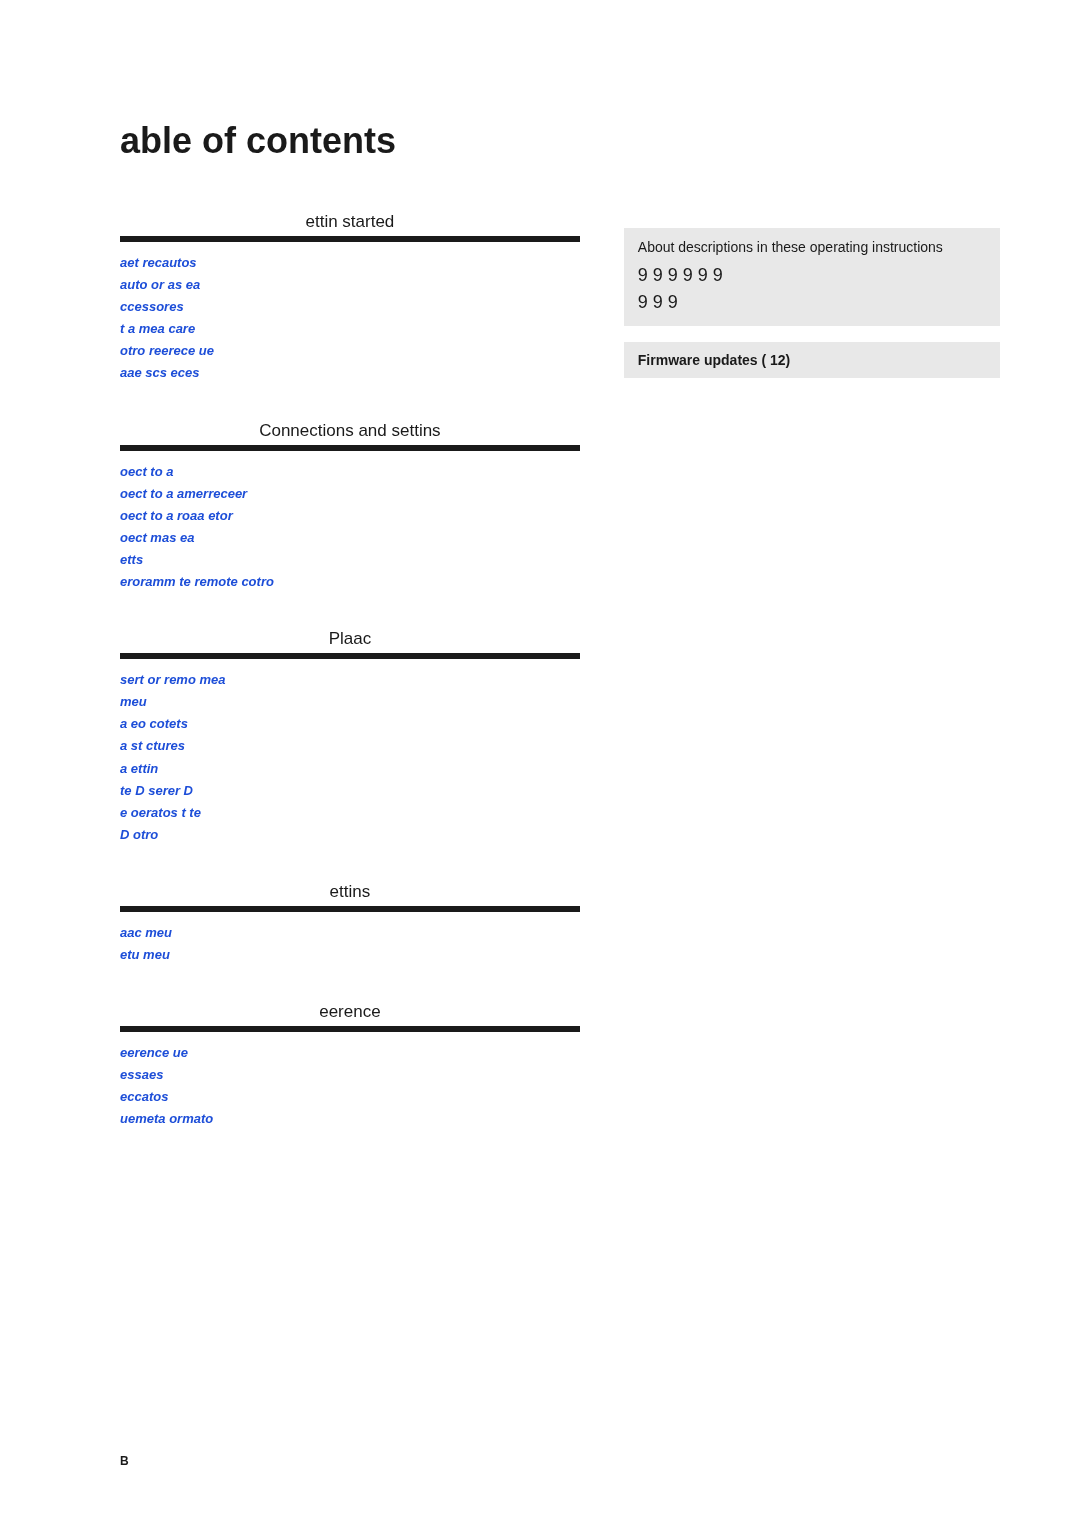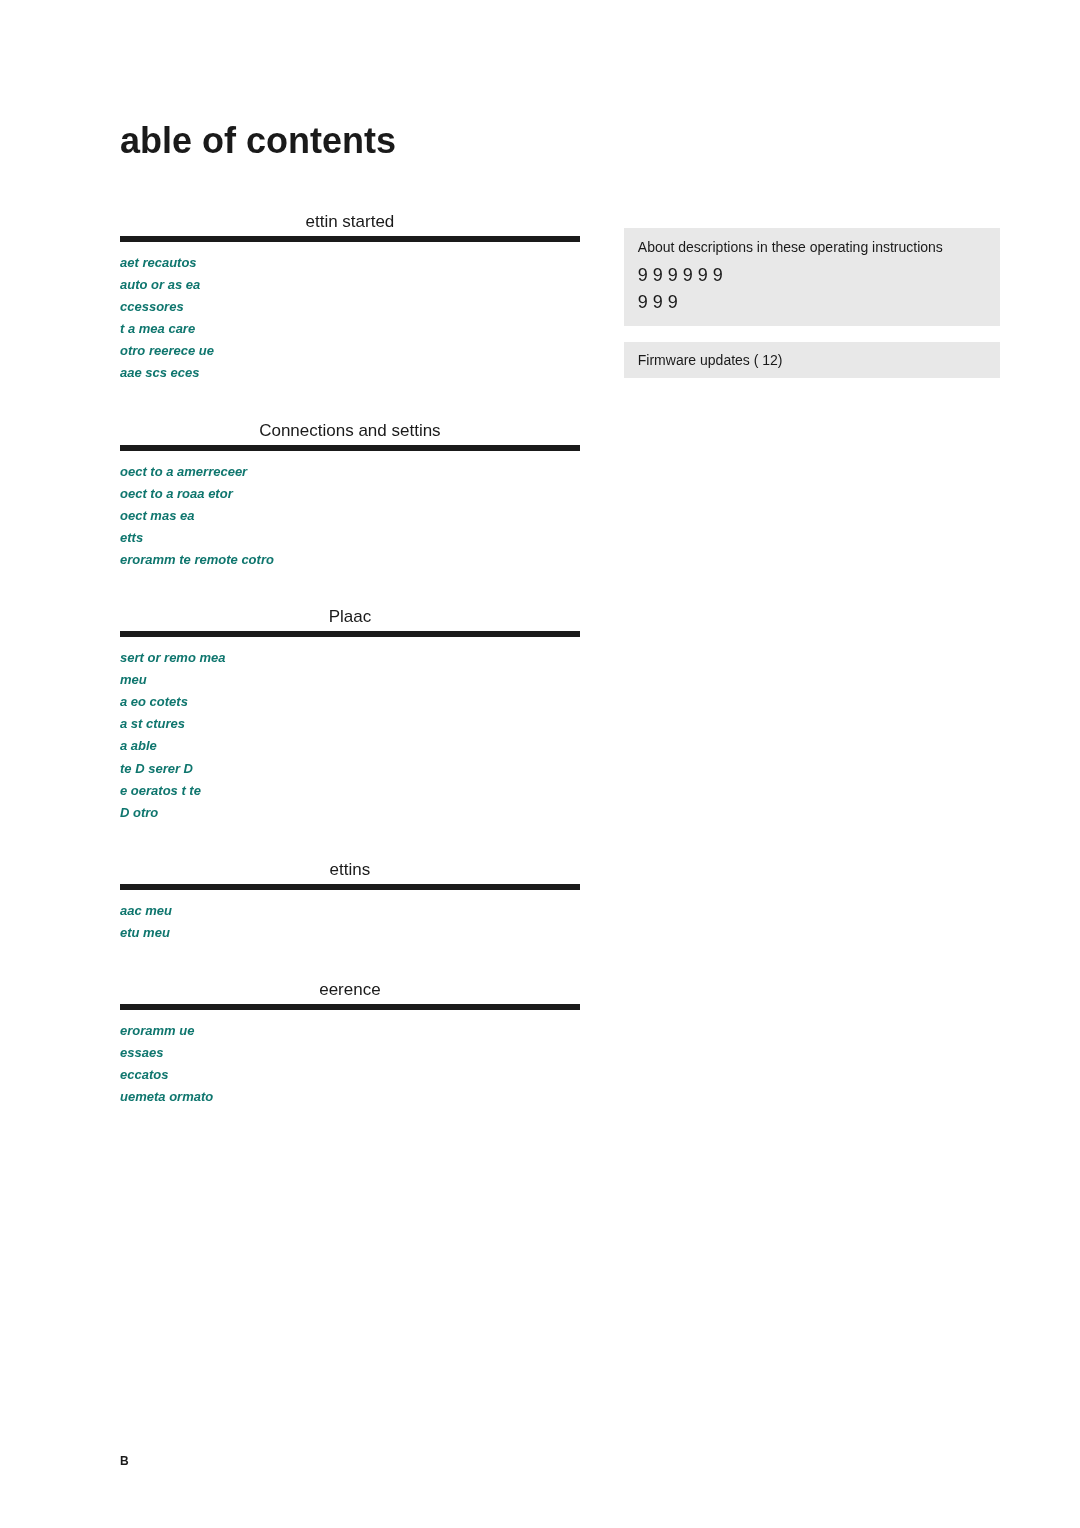--- a/index.html
+++ b/index.html
@@ -62,21 +62,21 @@
 
     .section-items {
       list-style: none;
       padding: 0;
     }
 
     .section-items li {
       font-size: 13px;
       font-style: italic;
       font-weight: bold;
-      color: #0f766e;
+      color: #1d4ed8;
       line-height: 1.7;
     }
 
     .highlight-box {
       background: #e8e8e8;
       padding: 10px 14px;
       margin-bottom: 16px;
     }
 
     .highlight-box-title {
@@ -94,20 +94,21 @@
     }
 
     .firmware-box {
       background: #e8e8e8;
       padding: 10px 14px;
     }
 
     .firmware-text {
       font-size: 14px;
       color: #1a1a1a;
+      font-weight: bold;
     }
 
     .page-number {
       position: absolute;
       bottom: 60px;
       left: 120px;
       font-size: 12px;
       font-weight: bold;
       color: #1a1a1a;
     }
@@ -133,57 +134,58 @@
           <li>t a mea care</li>
           <li>otro reerece ue</li>
           <li>aae scs eces</li>
         </ul>
       </div>
 
       <div class="section">
         <div class="section-title">Connections and settins</div>
         <div class="section-divider"></div>
         <ul class="section-items">
+          <li>oect to a</li>
           <li>oect to a amerreceer</li>
           <li>oect to a roaa etor</li>
           <li>oect  mas ea</li>
           <li>etts</li>
           <li>eroramm te remote cotro</li>
         </ul>
       </div>
 
       <div class="section">
         <div class="section-title">Plaac</div>
         <div class="section-divider"></div>
         <ul class="section-items">
           <li>sert or remo mea</li>
           <li> meu</li>
           <li>a eo cotets</li>
           <li>a st ctures</li>
-          <li>a able</li>
+          <li>a ettin</li>
           <li>te D serer D</li>
           <li>e oeratos t te</li>
           <li> D otro</li>
         </ul>
       </div>
 
       <div class="section">
         <div class="section-title">ettins</div>
         <div class="section-divider"></div>
         <ul class="section-items">
           <li>aac meu</li>
           <li>etu meu</li>
         </ul>
       </div>
 
       <div class="section">
         <div class="section-title">eerence</div>
         <div class="section-divider"></div>
         <ul class="section-items">
-          <li>eroramm ue</li>
+          <li>eerence ue</li>
           <li>essaes</li>
           <li>eccatos</li>
           <li>uemeta ormato</li>
         </ul>
       </div>
 
     </div>
 
     <div class="right-column">
 

